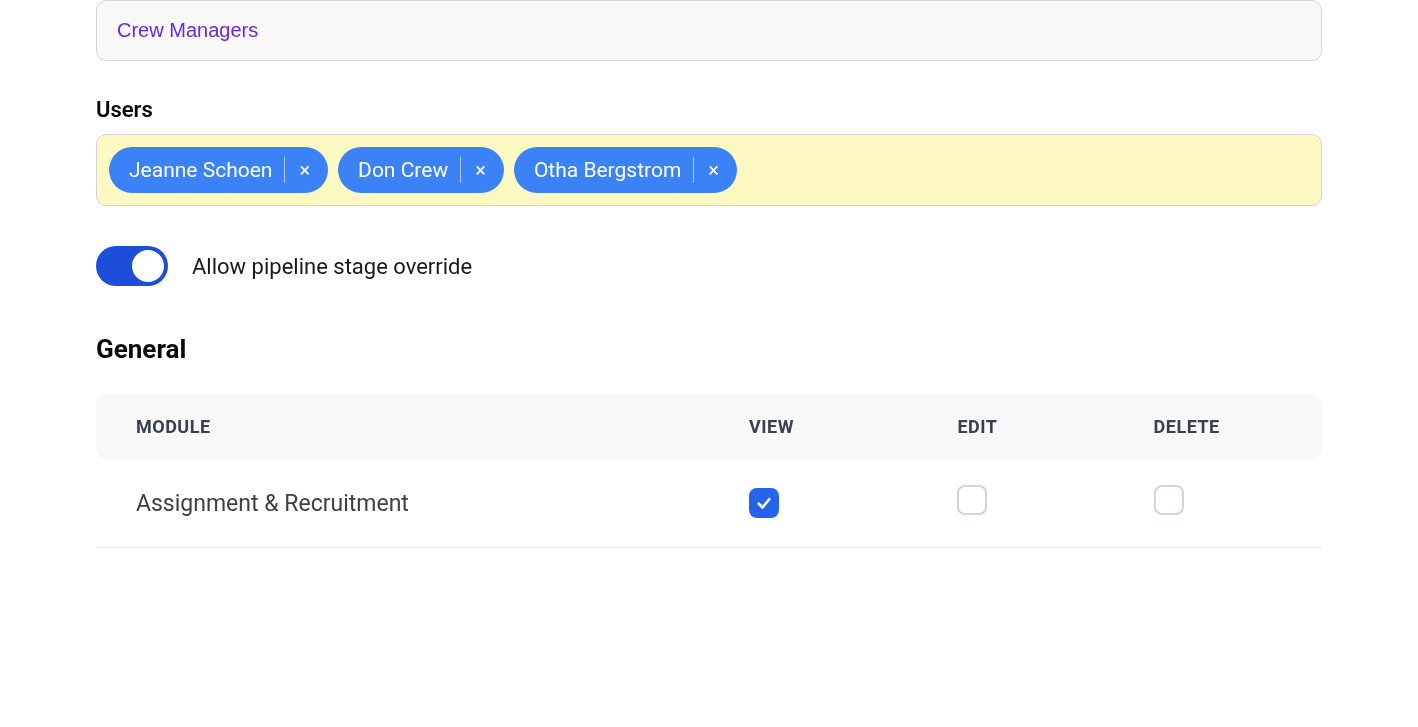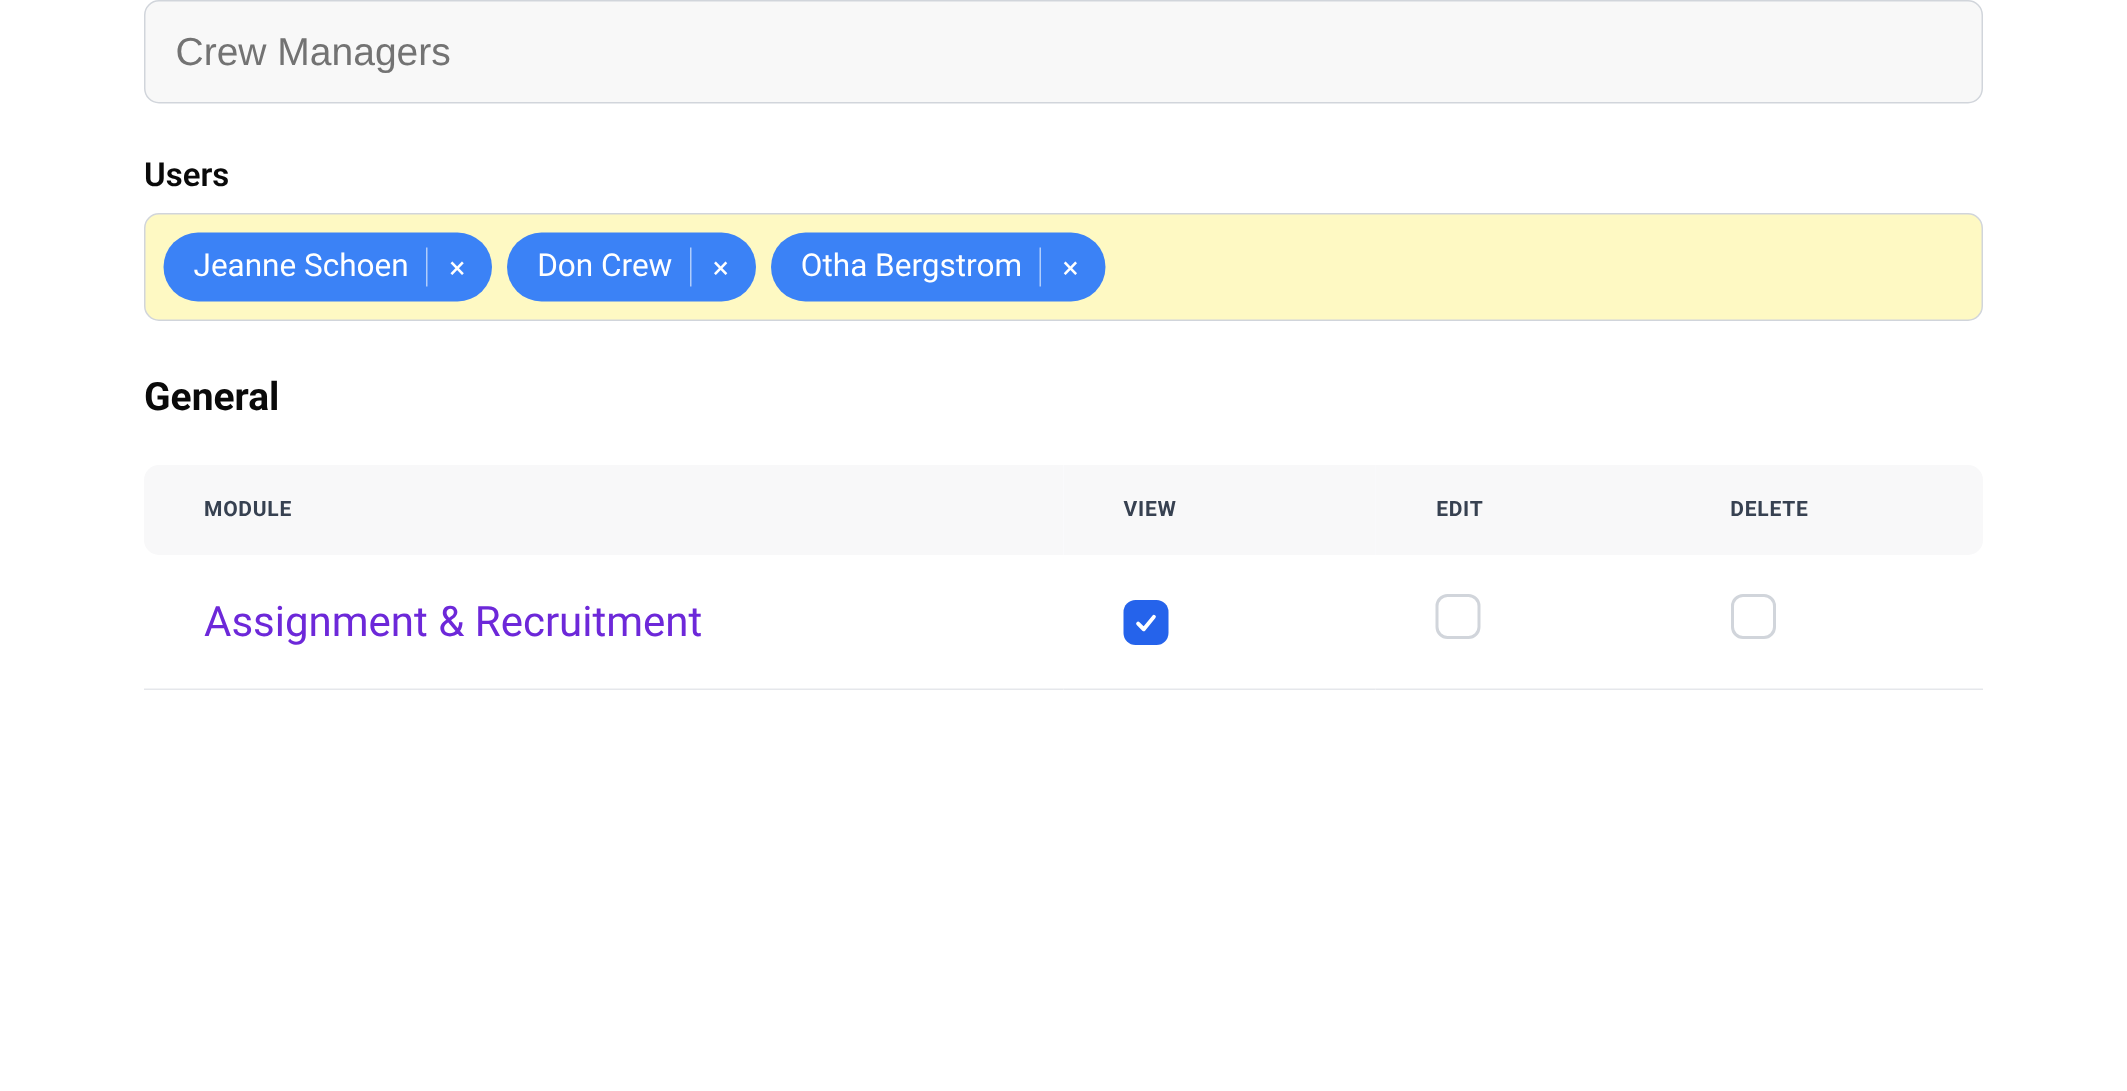--- a/index.html
+++ b/index.html
@@ -25,25 +25,25 @@
       margin-bottom: 12px;
       display: block;
     }
     .required-star {
       color: #dc2626;
       margin-left: 4px;
     }
     .text-input {
       width: 100%;
       padding: 18px 20px;
-      font-size: 26px;
+      font-size: 20px;
       border: 1px solid #d1d5db;
       border-radius: 10px;
       background: #f8f8f8;
-      color: #737373;
+      color: #6d28d9;
       outline: none;
     }
     .field-group {
       margin-bottom: 36px;
     }
     .tag-input {
       width: 100%;
       min-height: 72px;
       padding: 10px 12px;
       border: 1px solid #d1d5db;
@@ -116,40 +116,40 @@
     .perm-table {
       width: 100%;
       border-collapse: collapse;
     }
     .perm-table thead tr {
       background: #f8f8f9;
     }
     .perm-table th {
       text-align: left;
       padding: 22px 0 22px 40px;
-      font-size: 14px;
+      font-size: 18px;
       font-weight: 700;
       letter-spacing: 0.5px;
       color: #374151;
     }
     .perm-table th:first-child {
       border-top-left-radius: 10px;
       border-bottom-left-radius: 10px;
     }
     .perm-table th:last-child {
       border-top-right-radius: 10px;
       border-bottom-right-radius: 10px;
     }
     .perm-table tbody tr {
       border-bottom: 1px solid #e5e7eb;
     }
     .perm-table td {
       padding: 26px 0 26px 40px;
-      font-size: 28px;
-      color: #6d28d9;
+      font-size: 23px;
+      color: #404040;
       vertical-align: middle;
     }
     .col-module { width: 50%; }
     .col-view { width: 17%; }
     .col-edit { width: 16%; }
     .col-delete { width: 17%; }
     .checkbox {
       display: inline-flex;
       width: 30px;
       height: 30px;
@@ -193,20 +193,26 @@
           <span class="tag-remove">×</span>
         </span>
         <span class="tag">
           <span class="tag-label">Otha Bergstrom</span>
           <span class="tag-divider"></span>
           <span class="tag-remove">×</span>
         </span>
       </div>
   </div>
 
+  <div class="toggle-row">
+    <div class="toggle">
+      <div class="toggle-knob"></div>
+    </div>
+    <span class="toggle-label">Allow pipeline stage override</span>
+  </div>
 
   <h2 class="section-heading">General</h2>
 
   <table class="perm-table">
     <thead>
       <tr>
         <th class="col-module">MODULE</th>
         <th class="col-view">VIEW</th>
         <th class="col-edit">EDIT</th>
         <th class="col-delete">DELETE</th>

